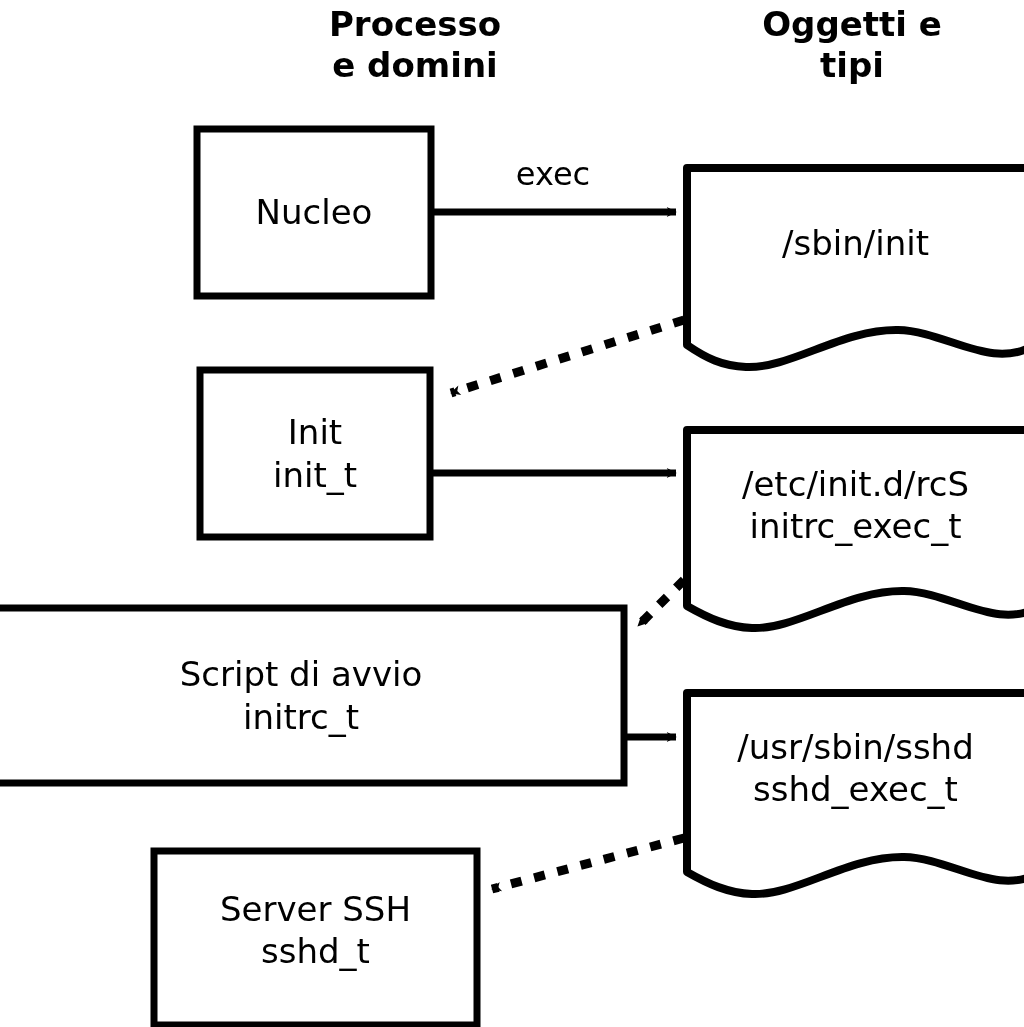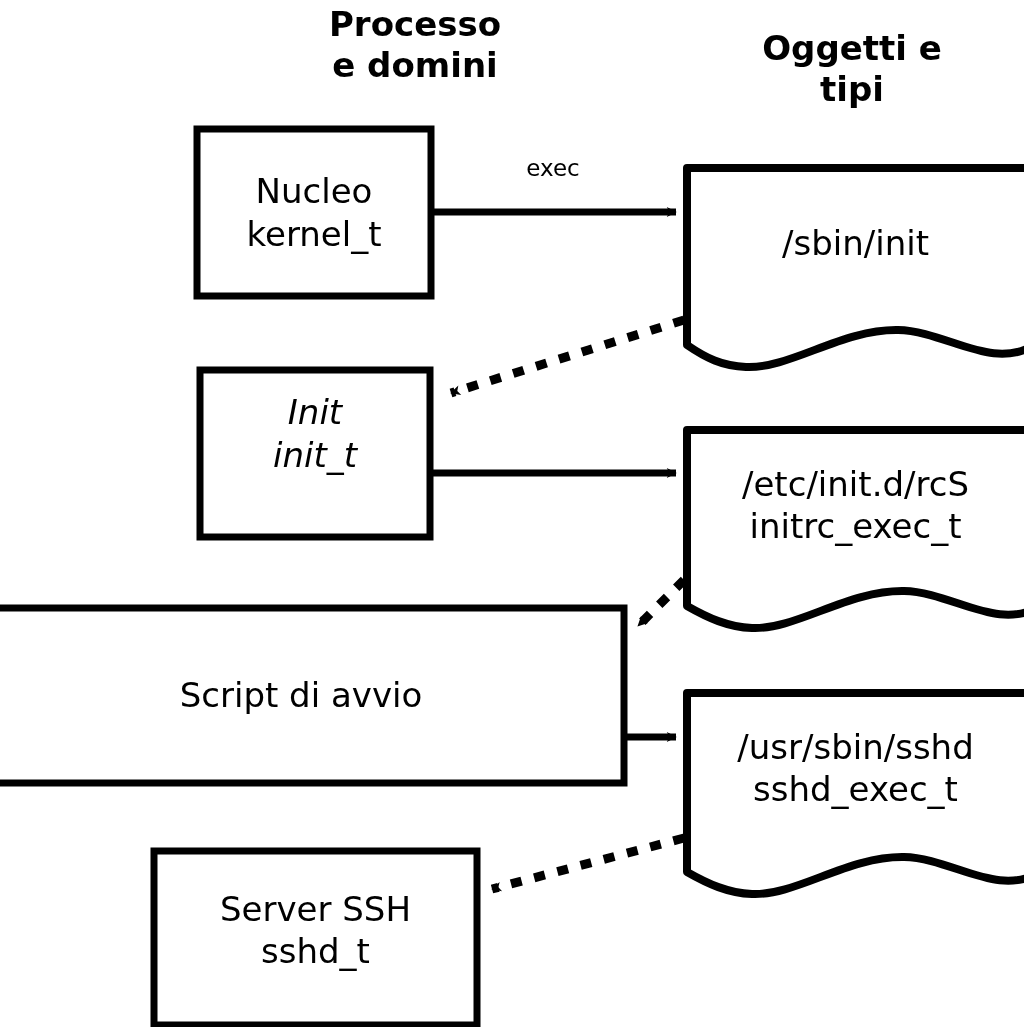--- a/index.html
+++ b/index.html
@@ -29,39 +29,39 @@
   .col-header {
     position: absolute;
     font-weight: bold;
     font-size: 34px;
     line-height: 1.22;
     text-align: center;
     color: #000000;
     white-space: pre-line;
   }
   #header-left  { left: 155px;  top: 4px;  width: 520px; }
-  #header-right { left: 680px;  top: 4px;  width: 344px; margin-top: 24px; }
+  #header-right { left: 680px;  top: 4px;  width: 344px; }
 
   .node-label {
     position: absolute;
     display: flex;
     flex-direction: column;
     align-items: center;
     justify-content: center;
     color: #000000;
     font-size: 34px;
     line-height: 1.25;
     text-align: center;
     pointer-events: none;
   }
   .node-label .l1, .node-label .l2 { display: block; }
 
   .edge-label {
     position: absolute;
-    font-size: 23px;
+    font-size: 32px;
     color: #000000;
     text-align: center;
   }
 </style>
 </head>
 <body>
 
 <div id="diagram-root">
 
   <svg id="diagram-svg" viewBox="0 0 1024 1027">
@@ -132,30 +132,30 @@
   </svg>
 
   <div class="col-header" id="header-left">Processo
 e domini</div>
 
   <div class="col-header" id="header-right">Oggetti e
 tipi</div>
 
   <div class="node-label" style="left:197px; top:129px; width:234px; height:167px;">
     <span class="l1">Nucleo</span>
-    <span class="l2">kernel_t</span>
   </div>
 
-  <div class="node-label" style="left:200px; top:350px; width:230px; height:167px;font-style:italic;">
+  <div class="node-label" style="left:200px; top:370px; width:230px; height:167px;">
     <span class="l1">Init</span>
     <span class="l2">init_t</span>
   </div>
 
   <div class="node-label" style="left:-22px; top:608px; width:646px; height:175px;">
     <span class="l1">Script di avvio</span>
+    <span class="l2">initrc_t</span>
   </div>
 
   <div class="node-label" style="left:154px; top:851px; width:323px; height:158px;">
     <span class="l1">Server SSH</span>
     <span class="l2">sshd_t</span>
   </div>
 
   <div class="node-label" style="left:687px; top:168px; width:337px; height:150px;">
     <span class="l1">/sbin/init</span>
   </div>

